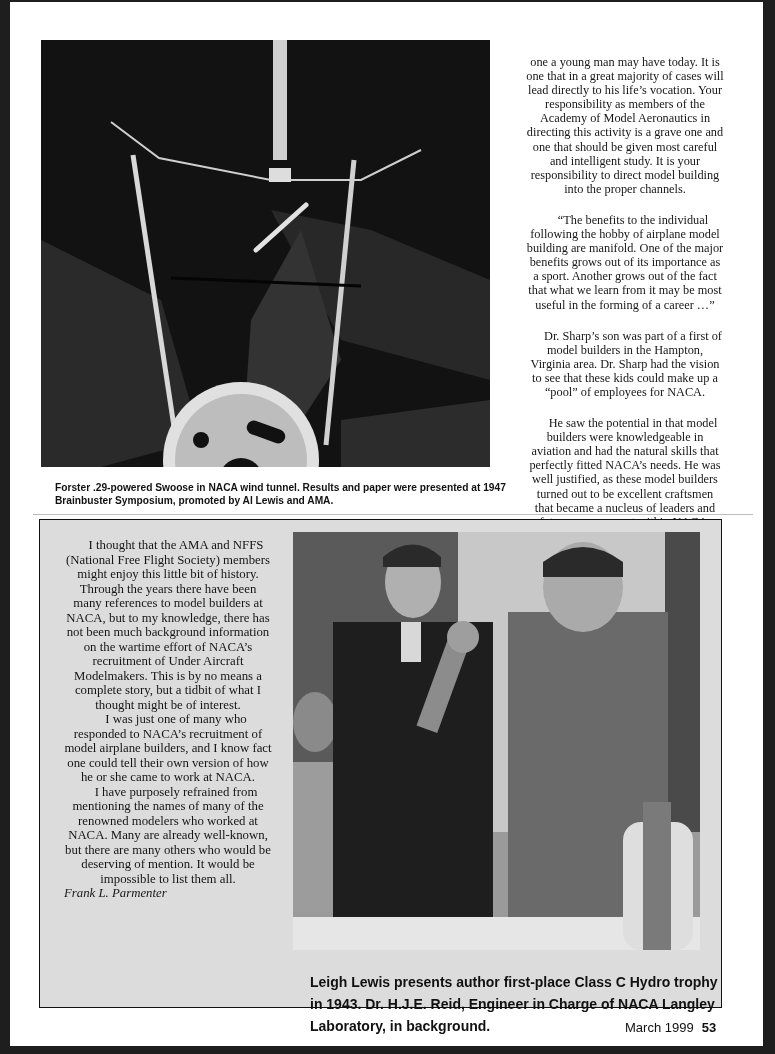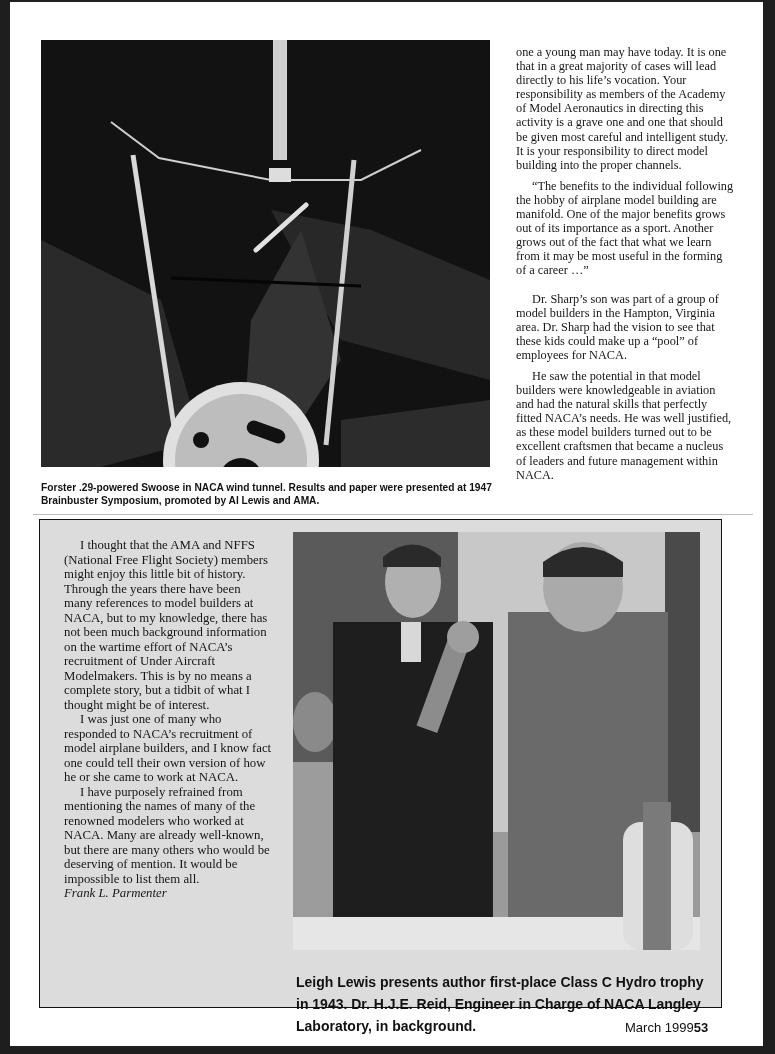--- a/index.html
+++ b/index.html
@@ -17,59 +17,60 @@
   .photo1 {
     position: absolute; left: 41px; top: 40px;
     width: 449px; height: 427px;
     background: #141414; overflow: hidden;
   }
   .photo1 svg { display: block; }
   .caption-sans {
     font-family: "Liberation Sans", sans-serif;
     font-weight: bold; font-size: 10.2px; line-height: 13px;
     color: #111;
+    margin-left: 14px;
   }
   .caption1 { position: absolute; left: 41px; top: 481px; width: 455px; }
   .col-right {
     position: absolute; left: 509px; top: 38px; width: 232px;
     font-size: 12.3px; line-height: 14.1px; color: #161616;
   }
-  .col-right p { margin: 7px; text-indent: 0; }
+  .col-right p { margin: 17px; text-indent: 0; text-align: center; }
   .col-right p.ind { text-indent: 16px; }
   .col-right p.gap { margin-top: 14px; }
   .rule {
     position: absolute; left: 33px; top: 514px; width: 720px; height: 1px;
     background: #bdbdbd;
   }
   .sidebar-box {
     position: absolute; left: 39px; top: 519px;
     width: 683px; height: 489px;
     background: #dcdcdc;
     border: 1.5px solid #111;
     box-sizing: border-box;
   }
   .col-left {
     position: absolute; left: 64px; top: 538px; width: 208px;
     font-size: 12.8px; line-height: 14.5px; color: #151515;
   }
   .col-left p { margin: 0; }
-  .col-left p.ind { text-indent: 16px; }
+  .col-left p.ind { text-indent: 16px; text-align: center; }
   .signature { text-align: left; font-style: italic; padding-right: 2px; }
   .photo2 {
     position: absolute; left: 293px; top: 532px;
     width: 407px; height: 418px;
     background: #6e6e6e; overflow: hidden;
   }
   .photo2 svg { display: block; }
   .caption2 { position: absolute; left: 296px; top: 971px; width: 420px; font-size: 14px; line-height: 22px; }
   .footer {
     position: absolute; left: 625px; top: 1020px;
     font-family: "Liberation Sans", sans-serif; font-size: 13px; color: #111;
   }
-  .footer .num { font-weight: bold; }
+  .footer .num { font-weight: bold; margin-left: 8px; }
 </style>
 </head>
 <body>
 
 <div class="page"></div>
 
 <div class="photo1" title="Swoose model aircraft mounted in NACA wind tunnel in front of large fan">
   <svg width="449" height="427" viewBox="0 0 449 427">
     <rect width="449" height="427" fill="#121212"></rect>
 
@@ -95,21 +96,21 @@
     <circle cx="160" cy="400" r="8" fill="#111"></circle>
     <rect x="205" y="385" width="40" height="14" rx="7" fill="#111" transform="rotate(20 225 392)"></rect>
     <circle cx="200" cy="440" r="22" fill="#111"></circle>
   </svg>
 </div>
 <div class="caption1 caption-sans">Forster .29-powered Swoose in NACA wind tunnel. Results and paper were presented at 1947 Brainbuster Symposium, promoted by Al Lewis and AMA.</div>
 
 <div class="col-right">
   <p>one a young man may have today. It is one that in a great majority of cases will lead directly to his life’s vocation. Your responsibility as members of the Academy of Model Aeronautics in directing this activity is a grave one and one that should be given most careful and intelligent study. It is your responsibility to direct model building into the proper channels.</p>
   <p class="ind">“The benefits to the individual following the hobby of airplane model building are manifold. One of the major benefits grows out of its importance as a sport. Another grows out of the fact that what we learn from it may be most useful in the forming of a career …”</p>
-  <p class="ind gap">Dr. Sharp’s son was part of a group of model builders in the Hampton, Virginia area. Dr. Sharp had the vision to see that these kids could make up a “pool” of employees for NACA.</p>
+  <p class="ind gap">Dr. Sharp’s son was part of a first of model builders in the Hampton, Virginia area. Dr. Sharp had the vision to see that these kids could make up a “pool” of employees for NACA.</p>
   <p class="ind">He saw the potential in that model builders were knowledgeable in aviation and had the natural skills that perfectly fitted NACA’s needs. He was well justified, as these model builders turned out to be excellent craftsmen that became a nucleus of leaders and future management within NACA.</p>
 </div>
 
 <div class="rule"></div>
 
 <div class="sidebar-box"></div>
 
 <div class="col-left">
   <p class="ind">I thought that the AMA and NFFS (National Free Flight Society) members might enjoy this little bit of history. Through the years there have been many references to model builders at NACA, but to my knowledge, there has not been much background information on the wartime effort of NACA’s recruitment of Under Aircraft Modelmakers. This is by no means a complete story, but a tidbit of what I thought might be of interest.</p>
   <p class="ind">I was just one of many who responded to NACA’s recruitment of model airplane builders, and I know fact one could tell their own version of how he or she came to work at NACA.</p>

